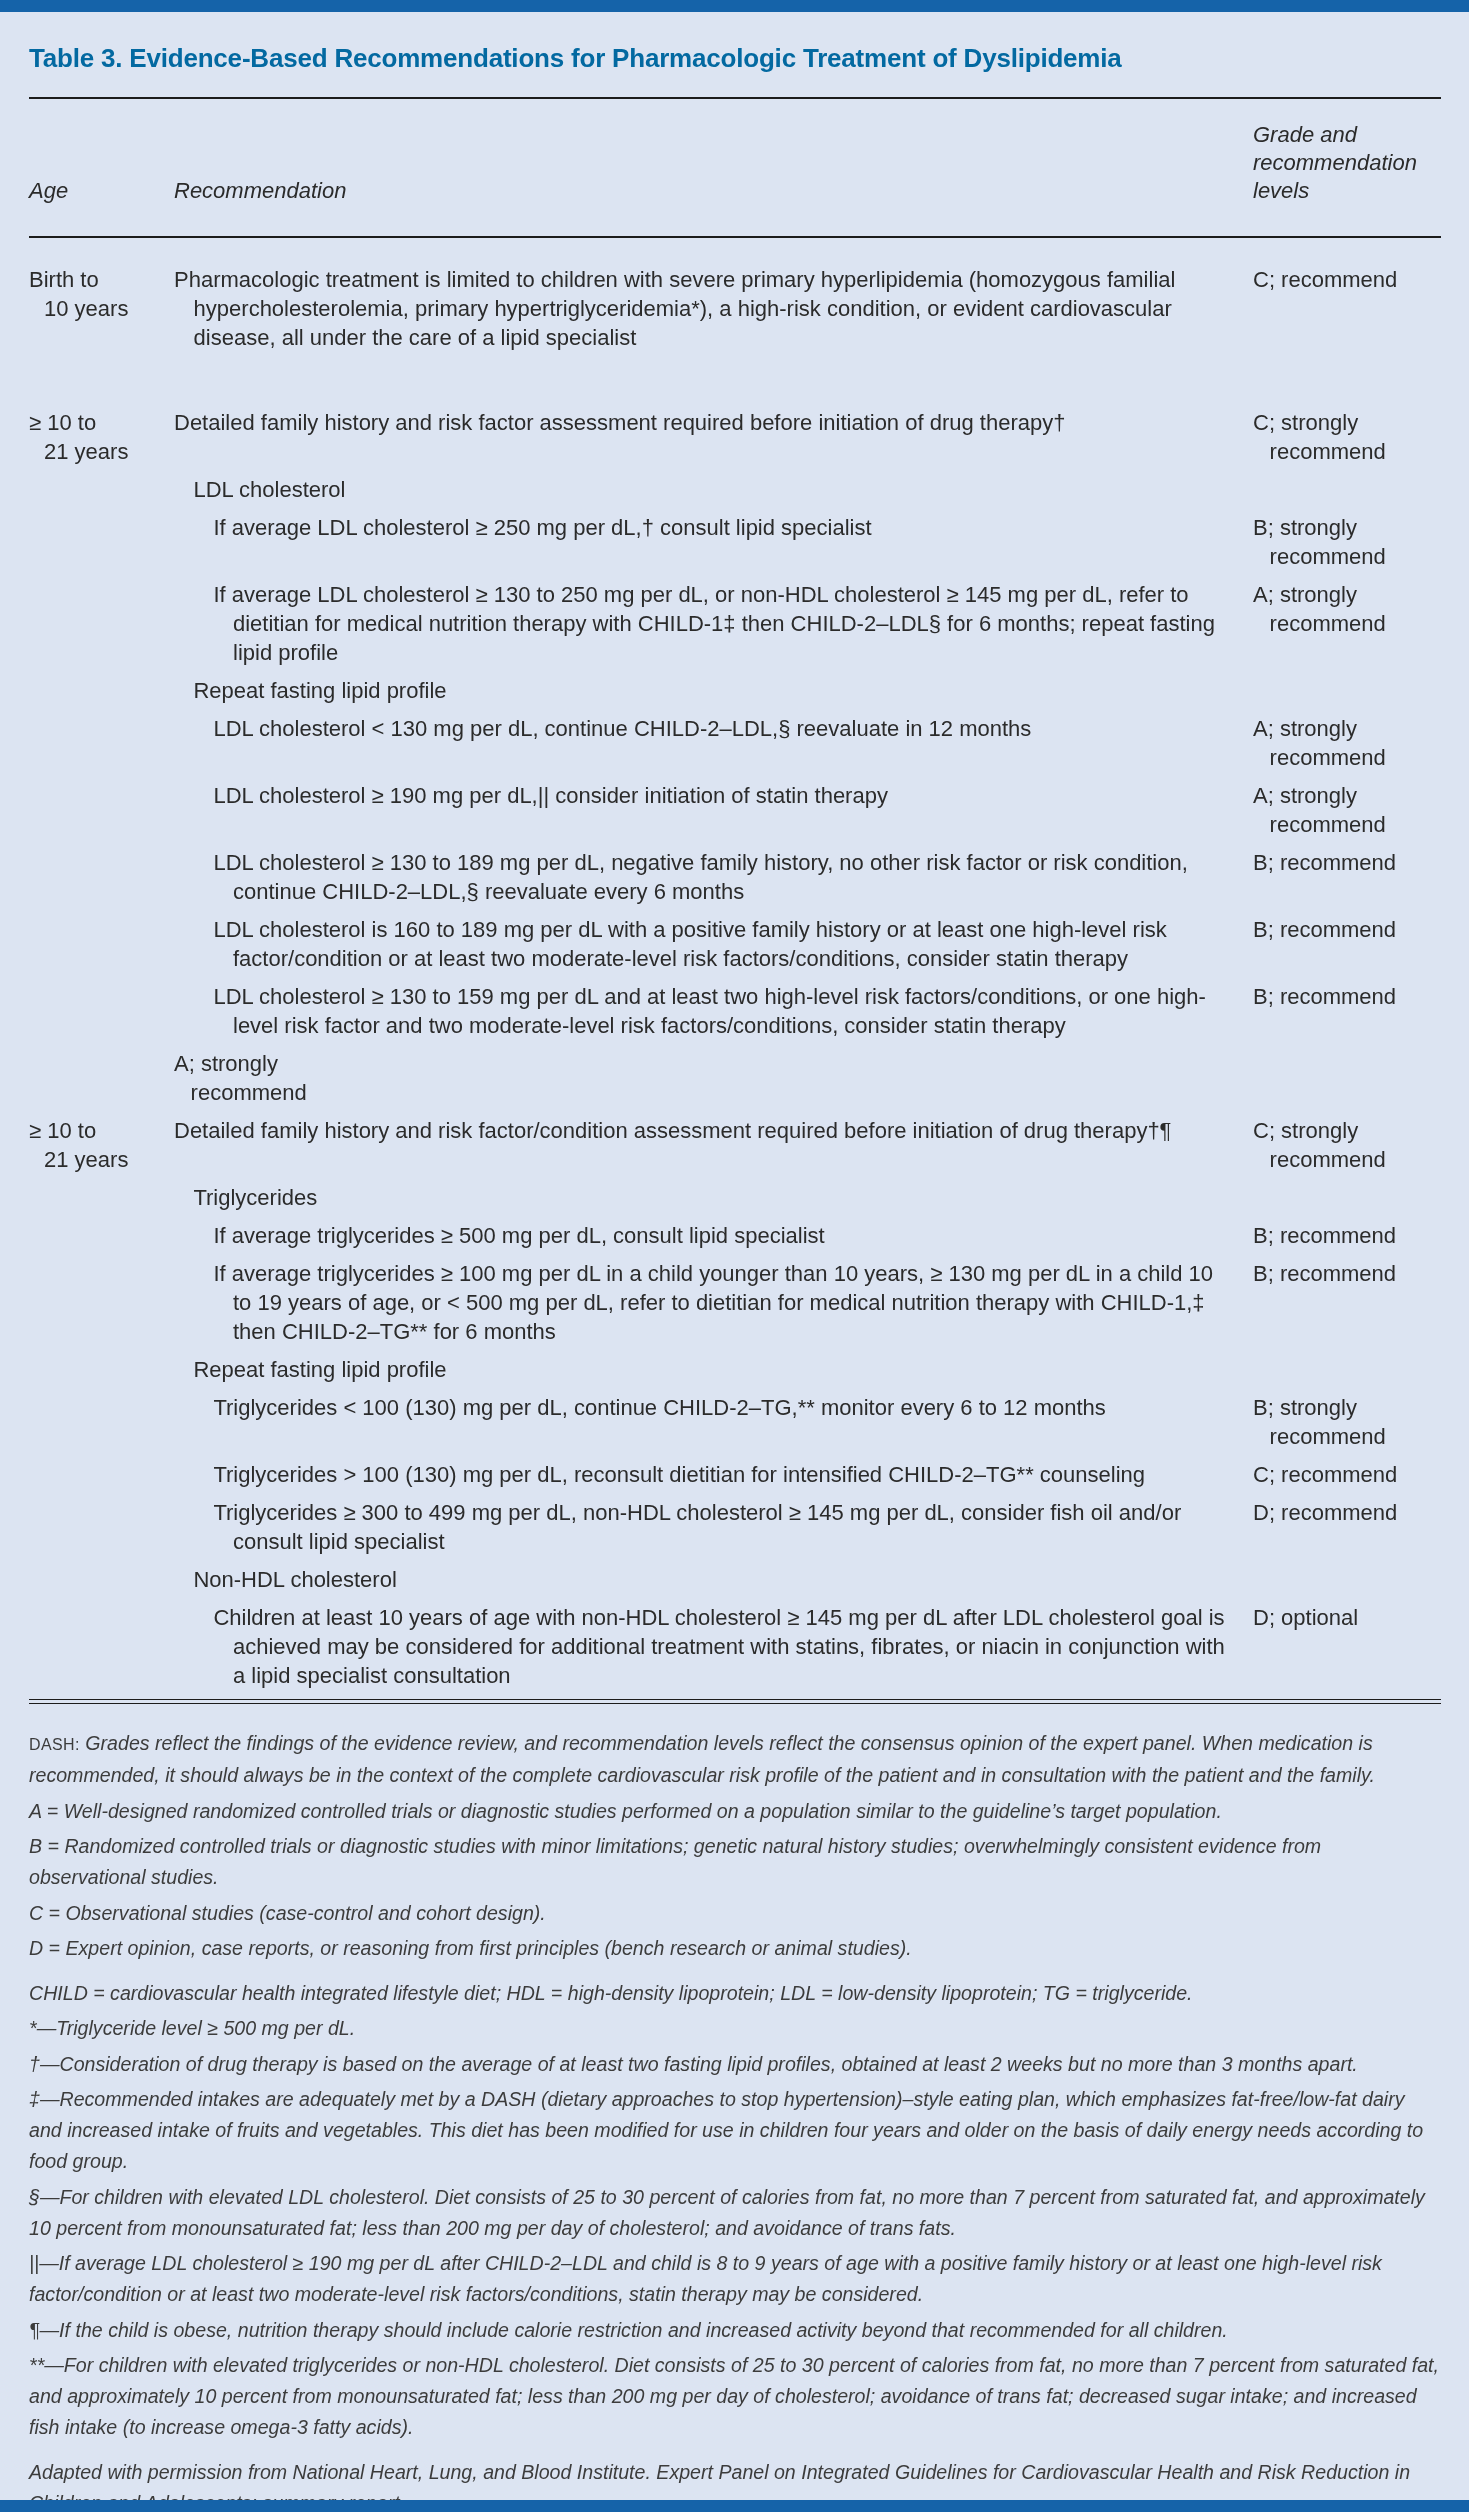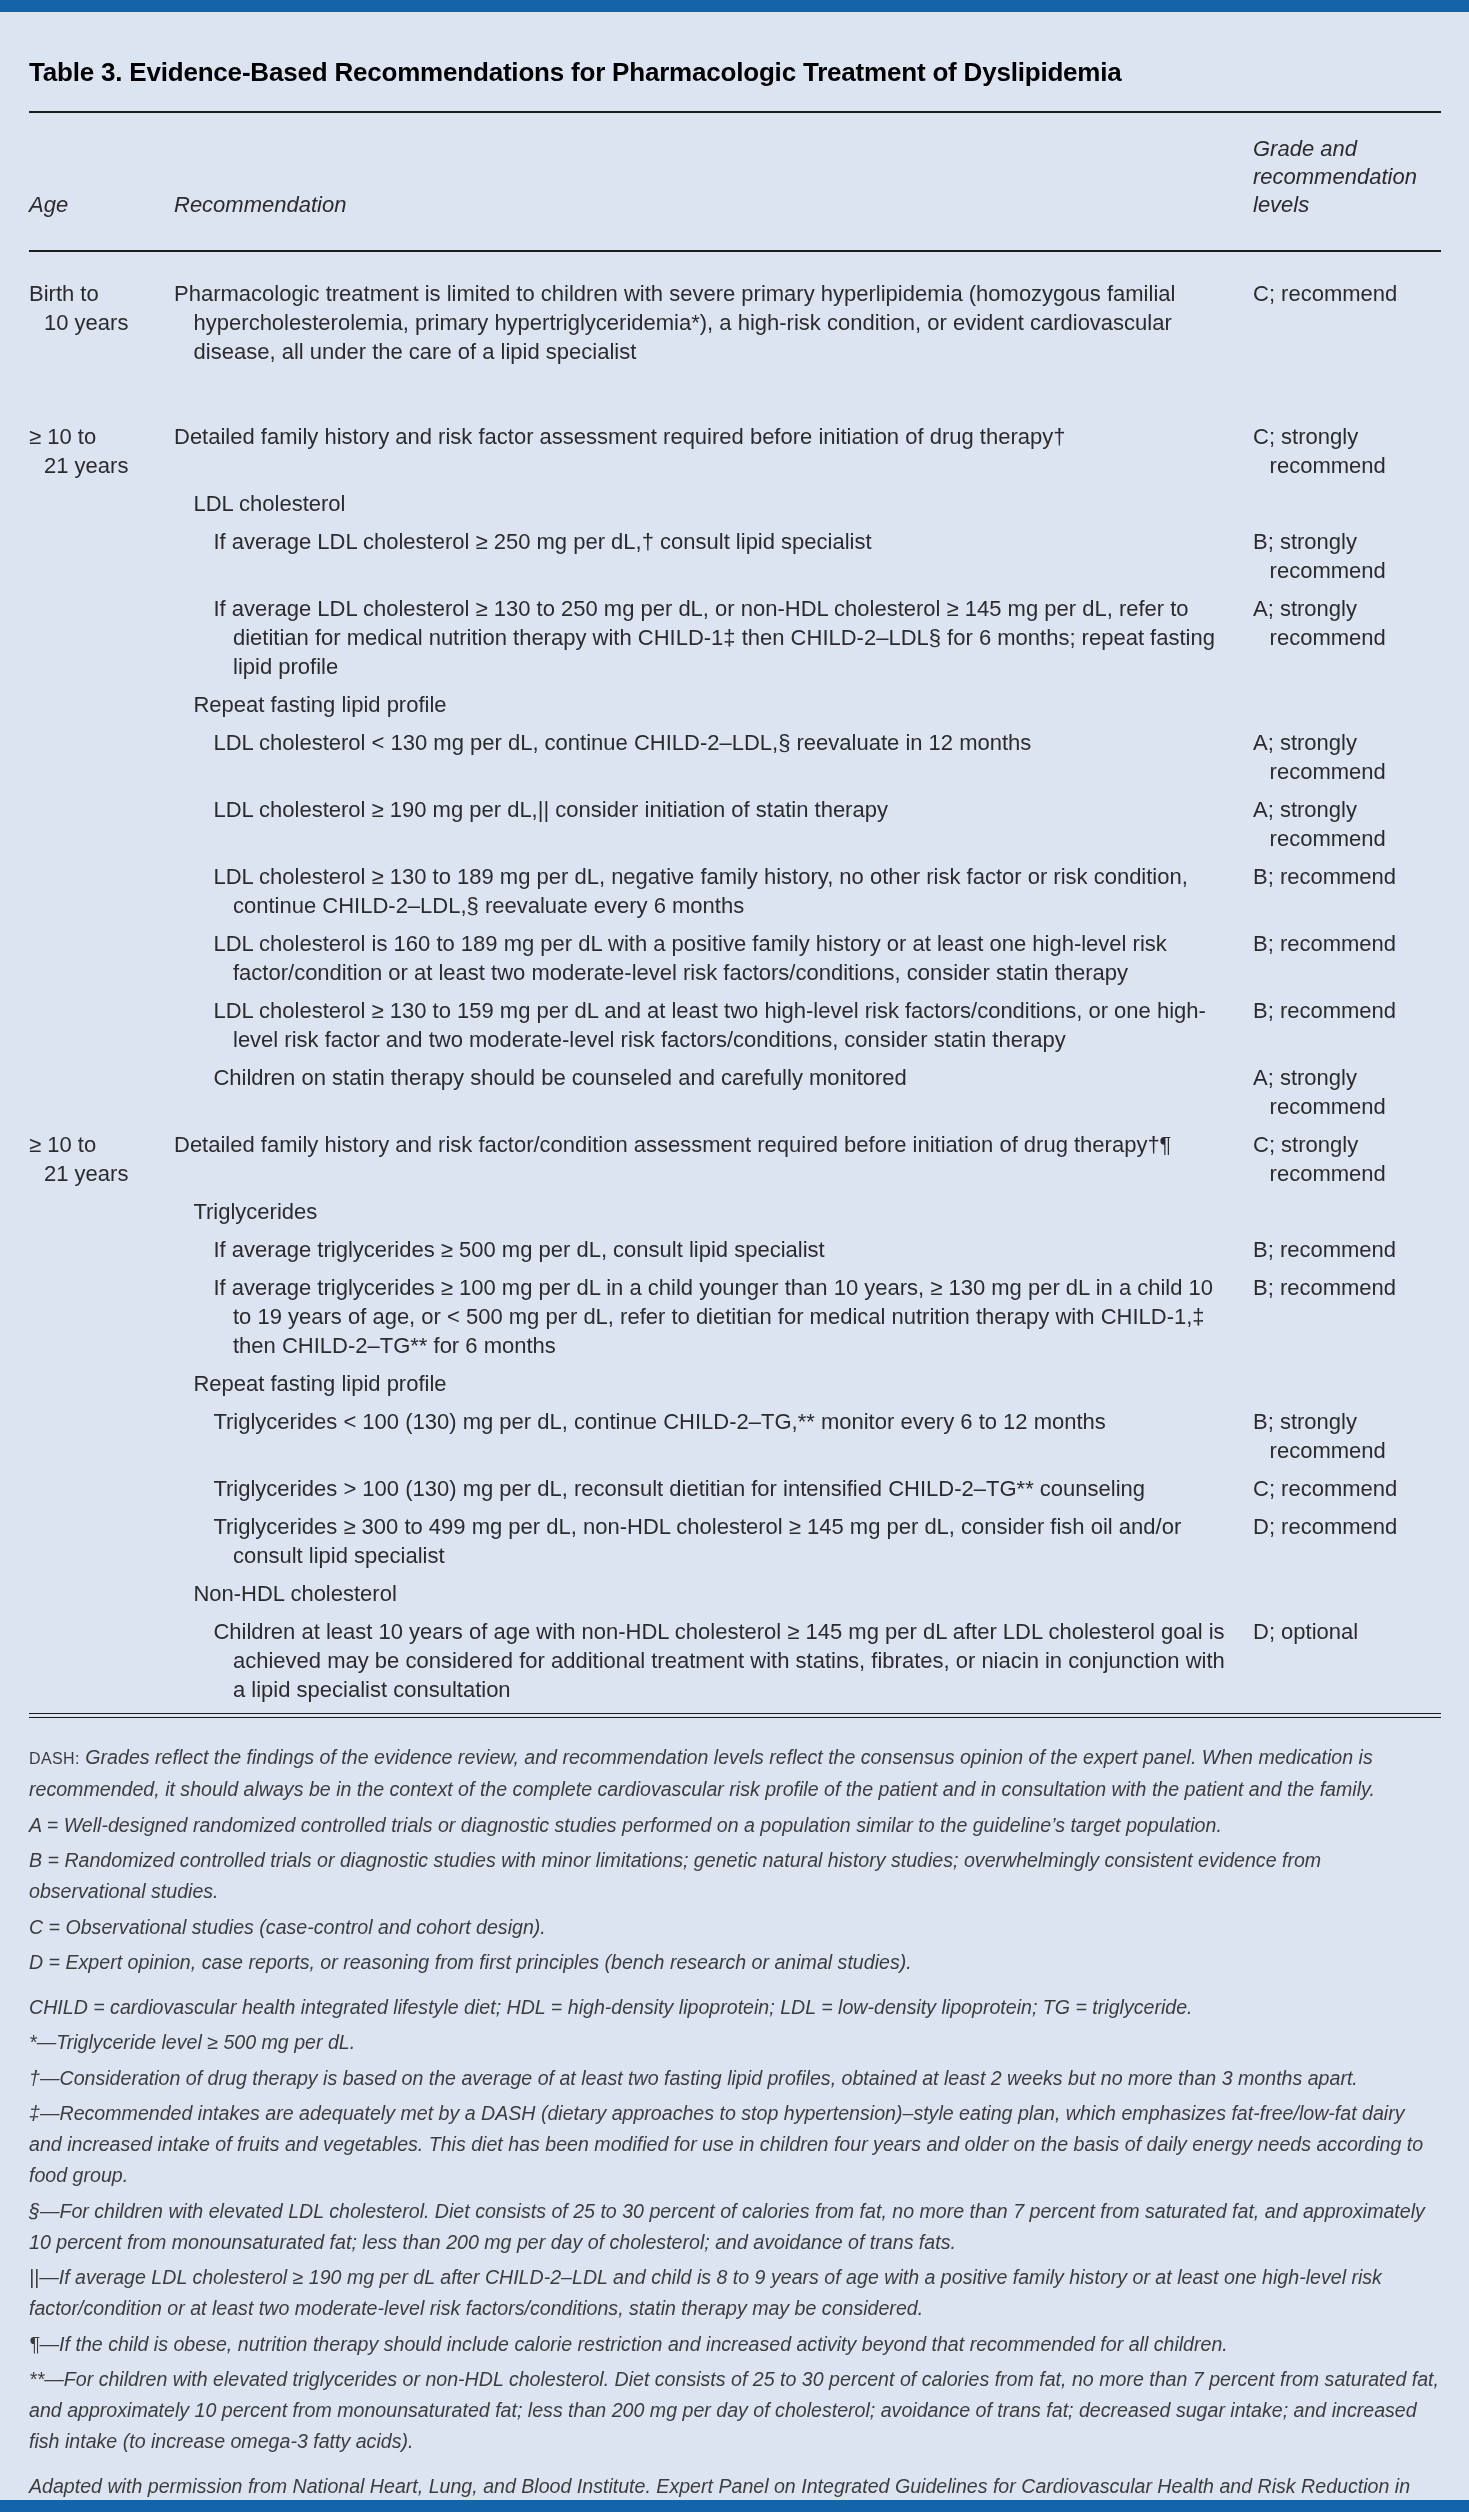--- a/index.html
+++ b/index.html
@@ -16,22 +16,22 @@
     position:relative;
     width:1470px;height:2512px;
     background:var(--bg);
     overflow:hidden;
   }
   .bar{position:absolute;left:0;width:100%;height:12px;background:var(--bar);}
   .bar.top{top:0;}
   .bar.bottom{bottom:0;}
   .content{padding:33px 29px 0 29px;color:var(--ink);}
   h1.title{
-    font-size:26px;font-weight:bold;letter-spacing:-0.2px;color:#000000;
-    margin-top:24px;
+    font-size:26px;font-weight:bold;letter-spacing:-0.2px;color:#0369a1;
+    margin-top:10px;
   }
   .rule{height:2.3px;background:var(--rule);margin-top:19.6px;}
   .rule.under-title{margin-top:22.6px;}
   .thead{
     display:flex;align-items:flex-end;
     padding:22.6px 0 10.5px 0;
     font-style:italic;font-size:22px;line-height:28px;color:var(--ink);
   }
   .thead .col-age{width:145px;}
   .thead .col-rec{flex:1;}
@@ -180,21 +180,20 @@
     </div>
     <div class="cell rec lvl2">LDL cholesterol ≥ 130 to 159 mg per dL and at least two high-level risk factors/conditions, or one high-level risk factor and two moderate-level risk factors/conditions, consider statin therapy</div>
     <div class="cell grade">B; recommend</div>
   </div>
 
   <div class="row">
     <div class="cell age">
       <div class="age1"></div>
       <div class="age2"></div>
     </div>
-    <div class="cell rec lvl2">Children on statin therapy should be counseled and carefully monitored</div>
     <div class="cell grade">A; strongly recommend</div>
   </div>
 
   <div class="row">
     <div class="cell age">
       <div class="age1">≥ 10 to</div>
       <div class="age2">21 years</div>
     </div>
     <div class="cell rec lvl0">Detailed family history and risk factor/condition assessment required before initiation of drug therapy†¶</div>
     <div class="cell grade">C; strongly recommend</div>

